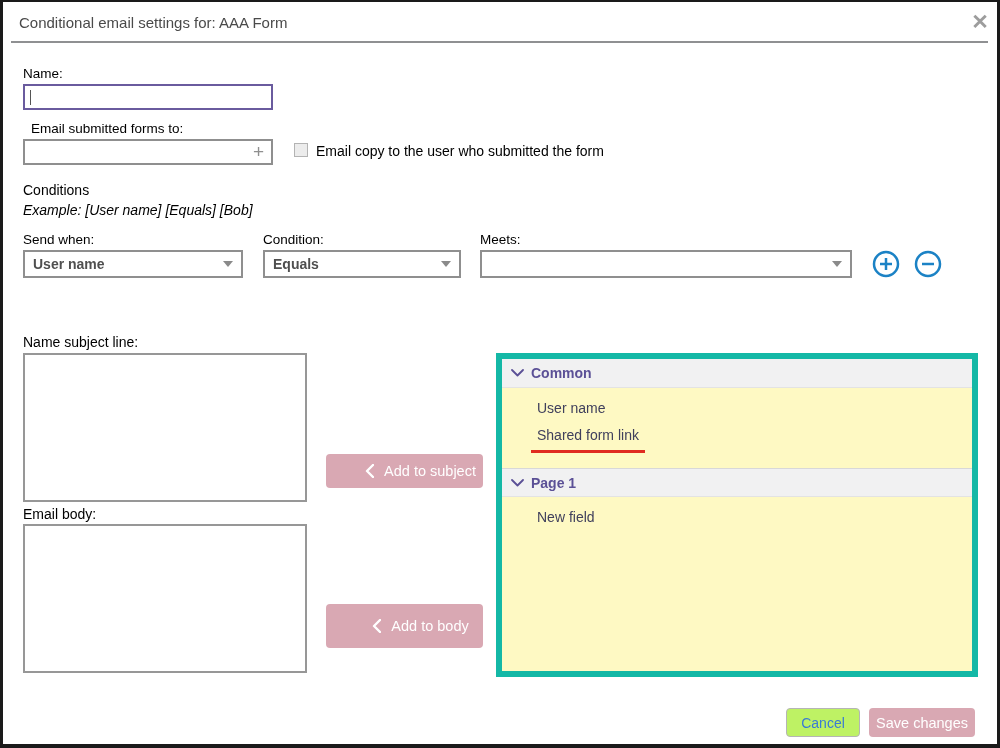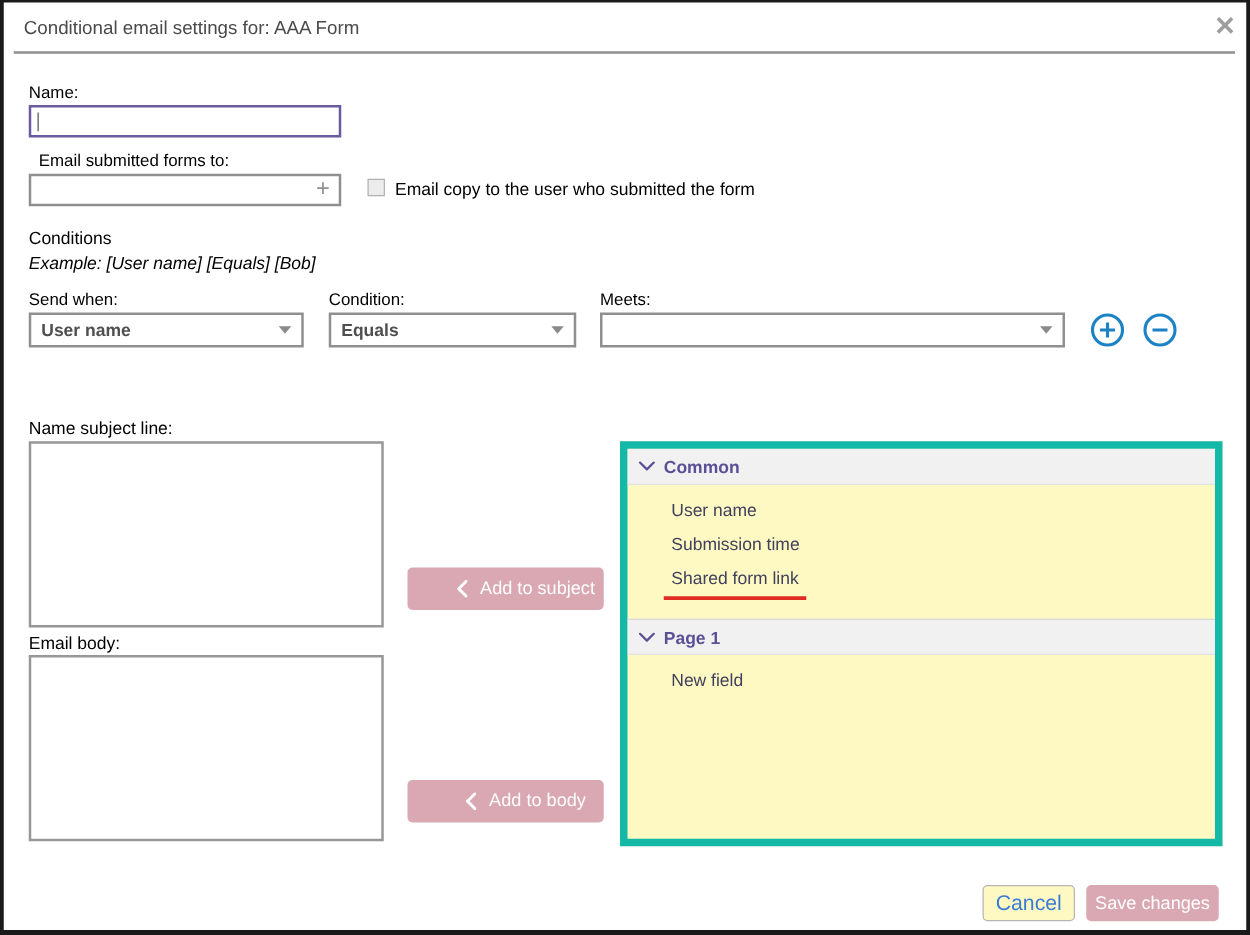--- a/index.html
+++ b/index.html
@@ -53,22 +53,22 @@
   .panel { border:6px solid #14b8a6; background:#fef9c3; overflow:hidden; }
   .section-header { height:29px; background:#f1f1f2; display:flex; align-items:center;
     padding-left:9px; cursor:pointer; border-bottom:1px solid #e3e3e3; }
   .section-header + .items { padding-top:7px; }
   .section-header .hdr-label { font-size:14px; font-weight:bold; color:#5b5096; margin-left:7px; }
   .panel-item { height:27px; line-height:27px; padding-left:35px; font-size:14px; color:#40405c; cursor:pointer; }
   .red-underline { display:inline-block; border-bottom:3px solid #e02b20; padding:0 6px 1px 0;
     margin-left:-6px; padding-left:6px; }
   .sec2-header { border-top:1px solid #d8d8d8; }
 
-  .cancel-btn { background:#fef9c3; border:1px solid #b5b5b5; border-radius:4px;
-    color:#3a7bd5; font-size:17px; cursor:pointer; font-family:"Liberation Sans", sans-serif; }
+  .cancel-btn { background:#bef264; border:1px solid #b5b5b5; border-radius:4px;
+    color:#3a7bd5; font-size:14px; cursor:pointer; font-family:"Liberation Sans", sans-serif; }
   .save-btn { background:#d9a8b3; border:none; border-radius:4px;
     color:#ffffff; font-size:14.5px; cursor:pointer; font-family:"Liberation Sans", sans-serif; }
 </style>
 </head>
 <body>
 
 <div id="dialog">
 
   <div class="abs title">Conditional email settings for: AAA Form</div>
   <div class="abs close-btn">✕</div>
@@ -131,41 +131,38 @@
       <polyline points="8,1 2,7 8,13" fill="none" stroke="#ffffff" stroke-width="2.4" stroke-linecap="round" stroke-linejoin="round"></polyline>
     </svg>
     <span>Add to subject</span>
   </button>
 
   <div class="abs lbl" style="left:20px; top:504px; font-size:14px;text-align:right;">Email body:</div>
   <div class="abs" style="left:20px; top:522px; width:284px; height:149px;">
     <textarea class="textarea" style=""></textarea>
   </div>
 
-  <button class="abs pink-btn" style="left:323px; top:622px; width:157px; height:34px;">
+  <button class="abs pink-btn" style="left:323px; top:602px; width:157px; height:44px;">
     <svg width="9" height="14" viewBox="0 0 9 14">
       <polyline points="8,1 2,7 8,13" fill="none" stroke="#ffffff" stroke-width="2.4" stroke-linecap="round" stroke-linejoin="round"></polyline>
     </svg>
     <span>Add to body</span>
   </button>
 
   <div class="abs panel" style="left:493px; top:351px; width:482px; height:324px;">
 
     <div class="section-header">
       <svg width="13" height="8" viewBox="0 0 13 8">
         <polyline points="1,1 6.5,6.5 12,1" fill="none" stroke="#5b5096" stroke-width="1.8" stroke-linecap="round" stroke-linejoin="round"></polyline>
       </svg>
       <span class="hdr-label">Common</span>
     </div>
     <div class="items">
       <div class="panel-item">
         <span>User name</span>
-      </div>
-      <div class="panel-item">
-        <span>Submission time</span>
       </div>
       <div class="panel-item">
         <span class="red-underline">Shared form link</span>
       </div>
     </div>
 
     <div class="section-header sec2-header" style="margin-top:19px;">
       <svg width="13" height="8" viewBox="0 0 13 8">
         <polyline points="1,1 6.5,6.5 12,1" fill="none" stroke="#5b5096" stroke-width="1.8" stroke-linecap="round" stroke-linejoin="round"></polyline>
       </svg>

